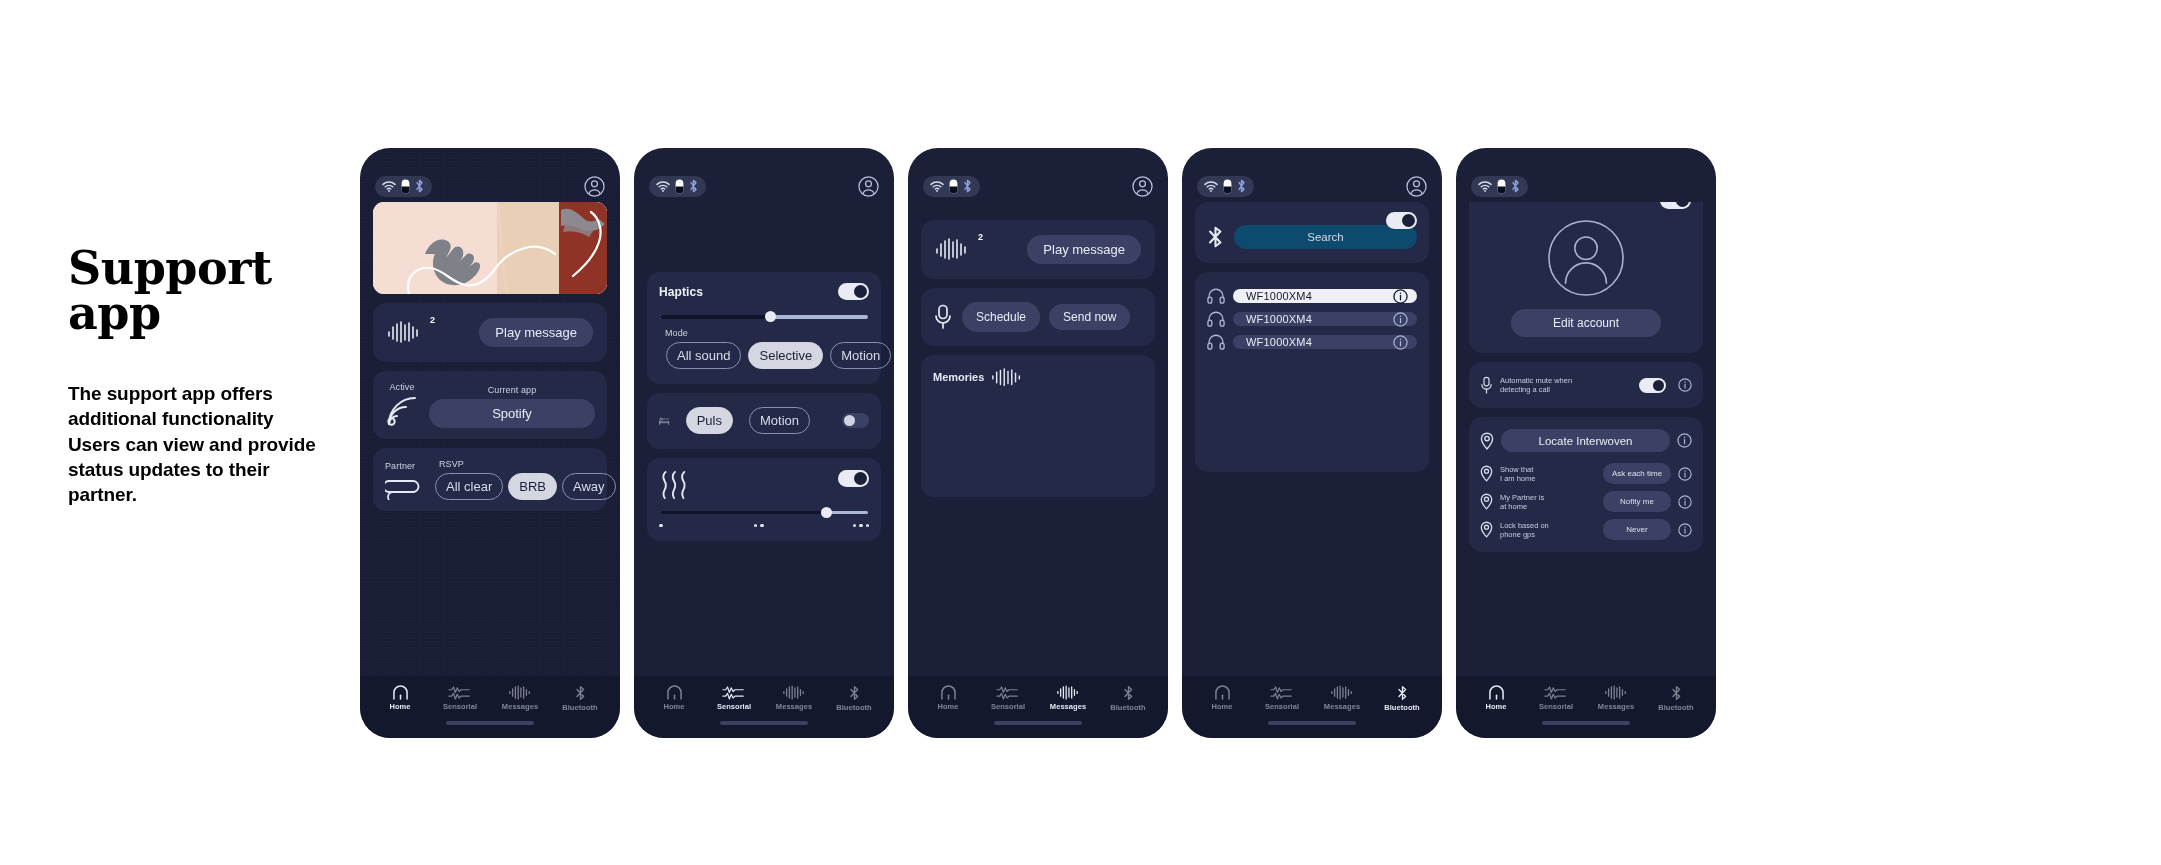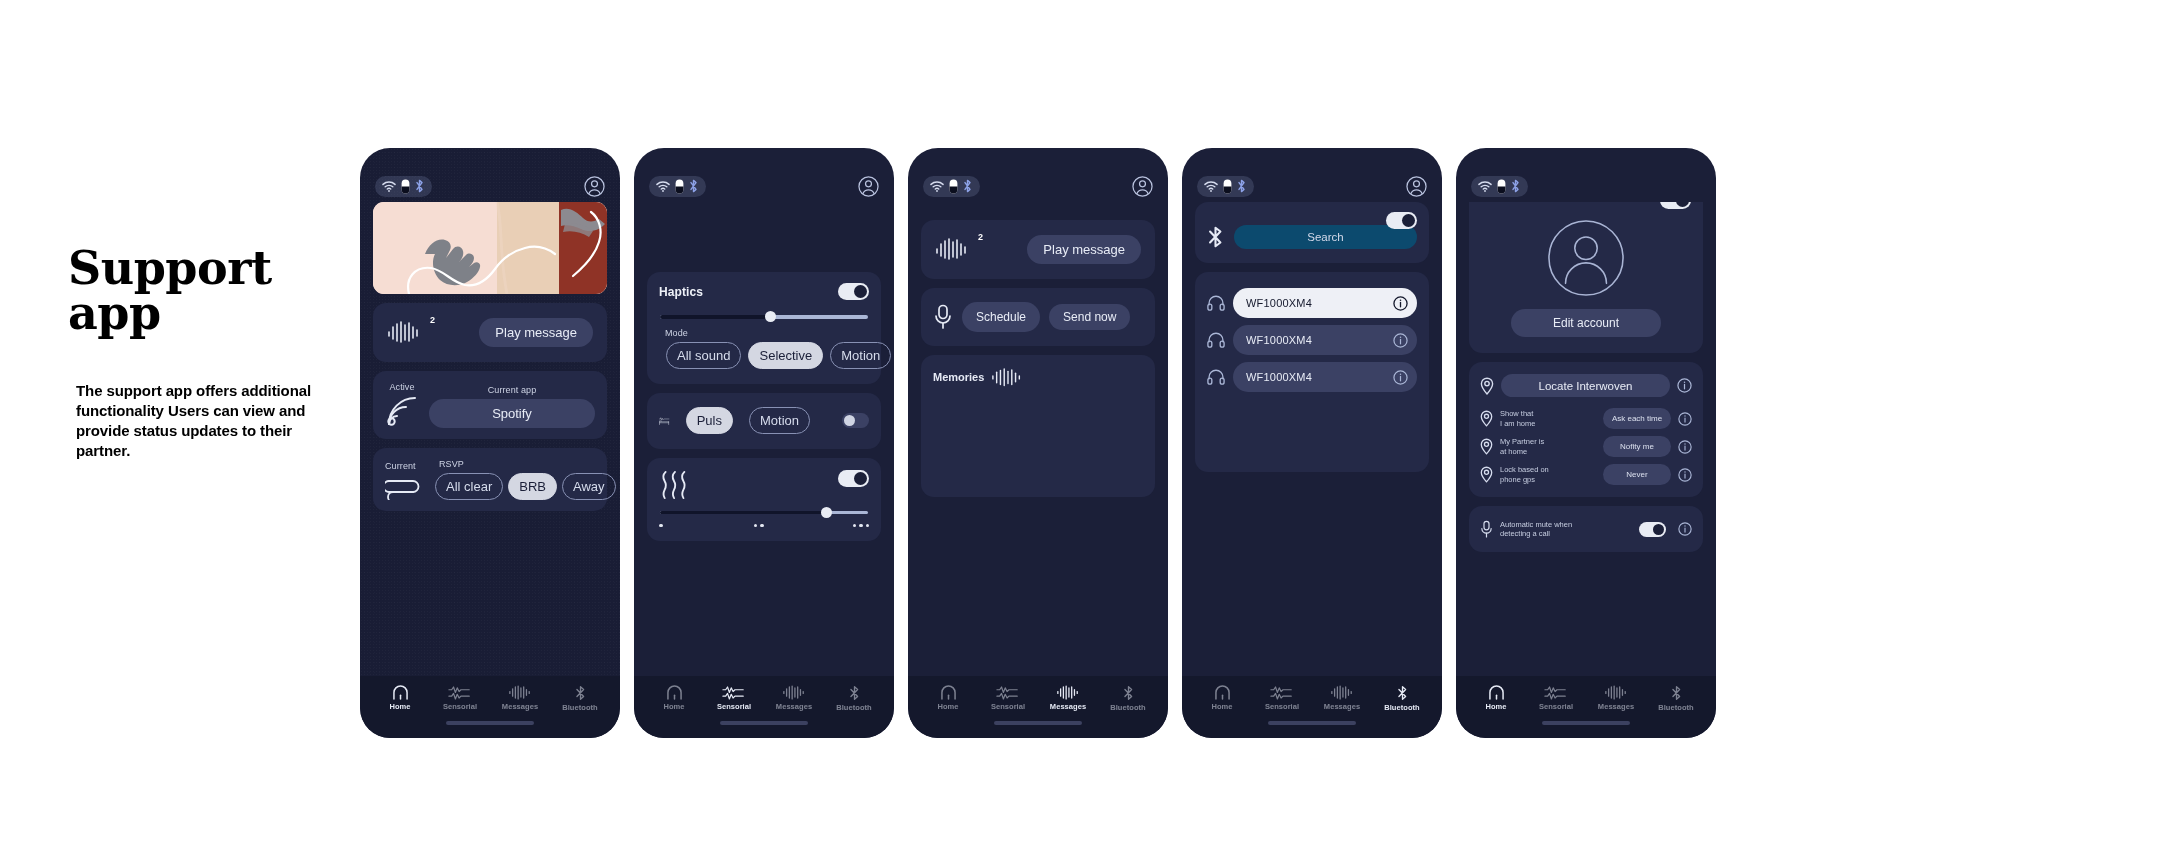--- a/index.html
+++ b/index.html
@@ -36,25 +36,24 @@
     font-weight: 700;
     font-size: 46px;
     line-height: 0.97;
     letter-spacing: -0.5px;
     color: #000000;
     margin-bottom: 46px;
   }
   .intro-body p {
     font-family: "Liberation Sans", sans-serif;
     font-weight: 700;
-    font-size: 15px;
+    font-size: 19px;
     line-height: 1.33;
     letter-spacing: -0.1px;
     color: #000000;
-    margin-left: 8px;
   }
   .intro-body p + p { margin-top: 19px; }
 
   
   .phones {
     position: absolute;
     left: 360px;
     top: 148px;
     display: flex;
     gap: 14px;
@@ -306,21 +305,21 @@
     margin-bottom: 7px;
   }
   .device-chip {
     flex: 1 1 auto;
     display: flex;
     align-items: center;
     justify-content: space-between;
     background: #3b4164;
     border-radius: 999px;
     padding: 5px 9px 5px 13px;
-    height: 30px;
+    height: 14px;
   }
   .device-chip .name { font-size: 11px; color: #e8ecf6; letter-spacing: 0.2px; }
   .device-chip.selected { background: #eef0f6; }
   .device-chip.selected .name { color: #14182c; }
   .search-chip {
     flex: 1 1 auto;
     background: #0c4a6e;
     border-radius: 999px;
     height: 24px;
     display: flex;
@@ -477,21 +476,21 @@
             <div class="stack-label" style="flex:1 1 auto;">
               <span class="label-sm">Current app</span>
               <span class="pill lg" style="width:100%;">Spotify</span>
             </div>
           </div>
         </div>
 
         <div class="card">
           <div class="p1-active" style="gap:8px;">
             <div class="stack-label" style="align-items:flex-start;">
-              <span class="label-sm">Current</span>
+              <span class="label-sm">Partner</span>
               <svg width="42" height="26" viewBox="0 0 42 26">
                 <path d="M4 7h24a5.5 5.5 0 0 1 0 11H8a5 5 0 0 0 0 10h22" stroke="#e6eaf5" stroke-width="1.8" fill="none" stroke-linecap="round"></path>
                 <path d="M4 7a4 4 0 0 0 0 11h24" stroke="#e6eaf5" stroke-width="1.8" fill="none" stroke-linecap="round"></path>
               </svg>
             </div>
             <div style="flex:1 1 auto;">
               <div class="label-sm" style="margin-bottom:4px; margin-left:4px;">RSVP</div>
               <div class="row" style="gap:5px;">
                 <span class="pill outline">All clear</span>
                 <span class="pill outline selected">BRB</span>
@@ -980,20 +979,40 @@
           <div class="avatar-big">
             <svg width="78" height="78" viewBox="0 0 80 80">
               <circle cx="40" cy="40" r="38" stroke="#a9b4d4" stroke-width="1.6" fill="none"></circle>
               <circle cx="40" cy="30" r="11.5" stroke="#a9b4d4" stroke-width="1.6" fill="none"></circle>
               <path d="M19 66a21 21 0 0 1 42 0" stroke="#a9b4d4" stroke-width="1.6" fill="none" stroke-linecap="round"></path>
             </svg>
           </div>
           <div class="edit-btn">Edit account</div>
         </div>
 
+        <div class="card" style="padding:14px 11px;">
+          <div class="settings-row" style="margin-bottom:0;">
+            <svg width="13" height="18" viewBox="0 0 14 19">
+              <rect x="4.3" y="1.2" width="5.4" height="9.2" rx="2.7" stroke="#d6dcee" stroke-width="1.3" fill="none"></rect>
+              <path d="M2 9a5 5 0 0 0 10 0" stroke="#d6dcee" stroke-width="1.3" fill="none" stroke-linecap="round"></path>
+              <path d="M7 14v4" stroke="#d6dcee" stroke-width="1.3" stroke-linecap="round"></path>
+            </svg>
+            <span class="label-xs s-label" style="white-space:pre-line;">Automatic mute when
+detecting a call</span>
+            <div class="toggle sm on">
+                <span class="knob"></span>
+              </div>
+            <svg width="14" height="14" viewBox="0 0 16 16" style="margin-left:5px;">
+              <circle cx="8" cy="8" r="7" stroke="#aab6d6" stroke-width="1.3" fill="none"></circle>
+              <line x1="8" y1="6.8" x2="8" y2="11.5" stroke="#aab6d6" stroke-width="1.3" stroke-linecap="round"></line>
+              <circle cx="8" cy="4.6" r="0.8" fill="#aab6d6"></circle>
+            </svg>
+          </div>
+        </div>
+
         <div class="card" style="padding:12px 11px;">
           <div class="settings-row" style="margin-bottom:11px;">
             <svg width="14" height="18" viewBox="0 0 14 18">
               <path d="M7 17s5.6-6.4 5.6-10.2A5.6 5.6 0 0 0 1.4 6.8C1.4 10.6 7 17 7 17z" stroke="#d6dcee" stroke-width="1.4" fill="none" stroke-linejoin="round"></path>
               <circle cx="7" cy="6.6" r="2.2" stroke="#d6dcee" stroke-width="1.4" fill="none"></circle>
             </svg>
             <div class="locate-chip">Locate Interwoven</div>
             <svg width="15" height="15" viewBox="0 0 16 16">
               <circle cx="8" cy="8" r="7" stroke="#aab6d6" stroke-width="1.3" fill="none"></circle>
               <line x1="8" y1="6.8" x2="8" y2="11.5" stroke="#aab6d6" stroke-width="1.3" stroke-linecap="round"></line>
@@ -1033,40 +1052,20 @@
 
           <div class="settings-row">
             <svg width="13" height="17" viewBox="0 0 14 18">
               <path d="M7 17s5.6-6.4 5.6-10.2A5.6 5.6 0 0 0 1.4 6.8C1.4 10.6 7 17 7 17z" stroke="#d6dcee" stroke-width="1.4" fill="none" stroke-linejoin="round"></path>
               <circle cx="7" cy="6.6" r="2.2" stroke="#d6dcee" stroke-width="1.4" fill="none"></circle>
             </svg>
             <span class="label-xs s-label" style="white-space:pre-line;">Lock based on
 phone gps</span>
             <span class="s-value">Never</span>
             <svg width="14" height="14" viewBox="0 0 16 16">
-              <circle cx="8" cy="8" r="7" stroke="#aab6d6" stroke-width="1.3" fill="none"></circle>
-              <line x1="8" y1="6.8" x2="8" y2="11.5" stroke="#aab6d6" stroke-width="1.3" stroke-linecap="round"></line>
-              <circle cx="8" cy="4.6" r="0.8" fill="#aab6d6"></circle>
-            </svg>
-          </div>
-        </div>
-
-        <div class="card" style="padding:14px 11px;">
-          <div class="settings-row" style="margin-bottom:0;">
-            <svg width="13" height="18" viewBox="0 0 14 19">
-              <rect x="4.3" y="1.2" width="5.4" height="9.2" rx="2.7" stroke="#d6dcee" stroke-width="1.3" fill="none"></rect>
-              <path d="M2 9a5 5 0 0 0 10 0" stroke="#d6dcee" stroke-width="1.3" fill="none" stroke-linecap="round"></path>
-              <path d="M7 14v4" stroke="#d6dcee" stroke-width="1.3" stroke-linecap="round"></path>
-            </svg>
-            <span class="label-xs s-label" style="white-space:pre-line;">Automatic mute when
-detecting a call</span>
-            <div class="toggle sm on">
-                <span class="knob"></span>
-              </div>
-            <svg width="14" height="14" viewBox="0 0 16 16" style="margin-left:5px;">
               <circle cx="8" cy="8" r="7" stroke="#aab6d6" stroke-width="1.3" fill="none"></circle>
               <line x1="8" y1="6.8" x2="8" y2="11.5" stroke="#aab6d6" stroke-width="1.3" stroke-linecap="round"></line>
               <circle cx="8" cy="4.6" r="0.8" fill="#aab6d6"></circle>
             </svg>
           </div>
         </div>
       </div>
 
       <div class="navbar">
         <div class="navitems">

